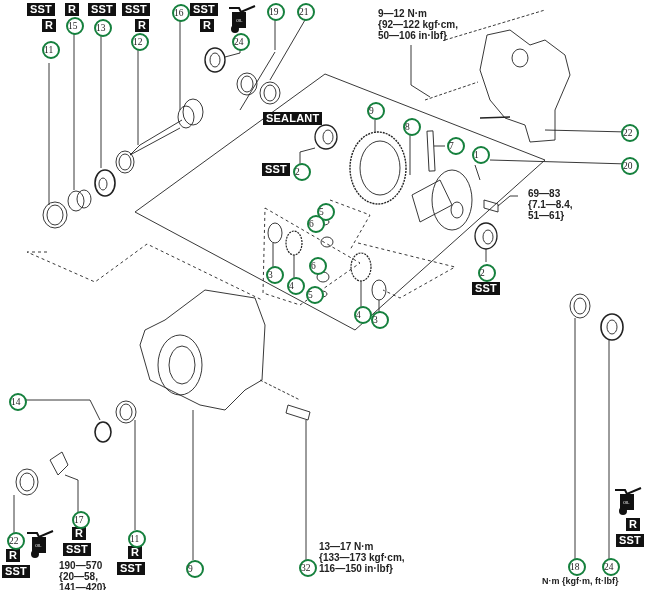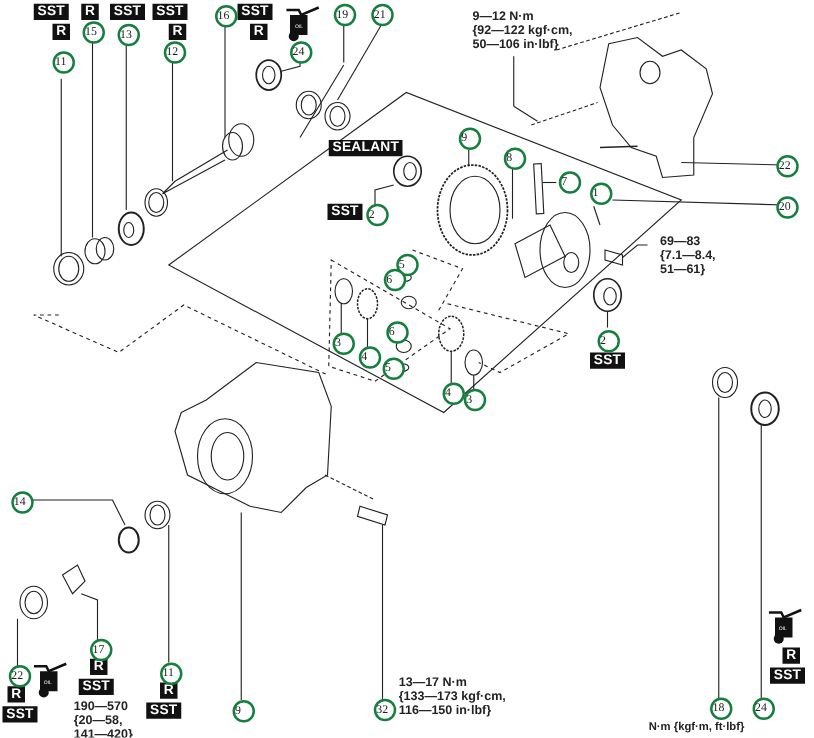--- a/index.html
+++ b/index.html
@@ -237,13 +237,13 @@
   <div>13—17 N·m</div>
   <div>{133—173 kgf·cm,</div>
   <div>116—150 in·lbf}</div>
 </div>
 <div class="torque" style="left:59px;top:560px">
   <div>190—570</div>
   <div>{20—58,</div>
   <div>141—420}</div>
 </div>
 
-<div class="note" style="left:519px;top:576px">N·m {kgf·m, ft·lbf}</div>
+<div class="note" style="left:542px;top:576px">N·m {kgf·m, ft·lbf}</div>
 
 </body></html>

